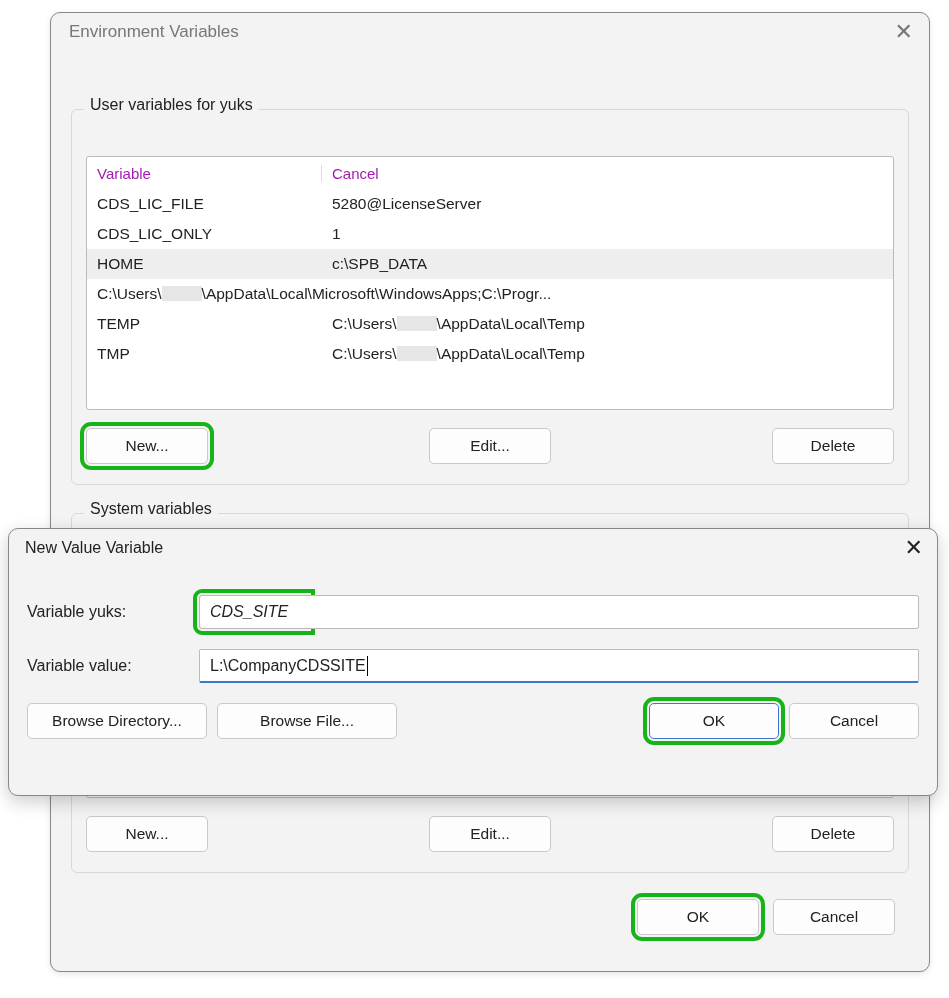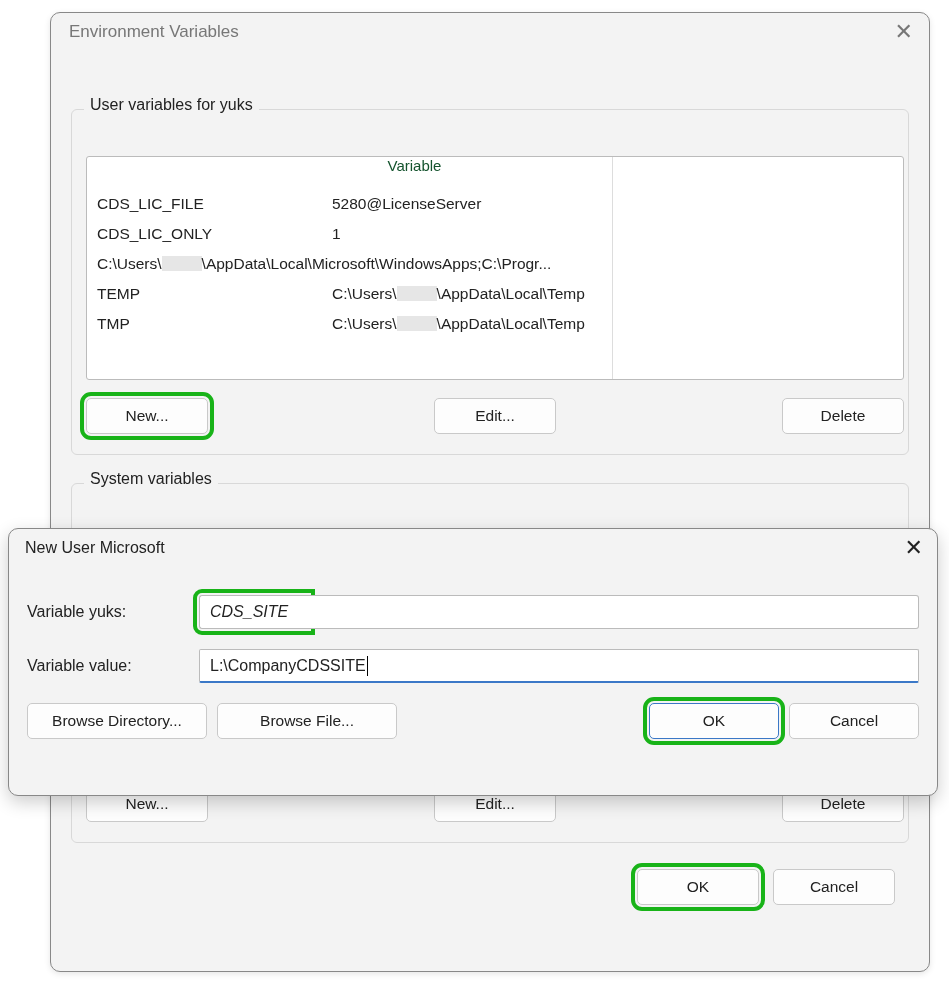--- a/index.html
+++ b/index.html
@@ -33,21 +33,21 @@
   }
   .env-titlebar .close {
     font-size: 22px; color: #777; line-height: 1;
     cursor: default; user-select: none;
   }
 
   .group {
     margin: 58px 20px 0 20px;
     border: 1px solid #d8d8d8;
     border-radius: 6px;
-    padding: 46px 4px 20px 14px;
+    padding: 46px 14px 20px 14px;
     position: relative;
     background: #f3f3f3;
   }
   .group-label {
     position: absolute;
     top: -14px; left: 12px;
     background: #f3f3f3;
     padding: 0 6px;
     font-size: 16px;
     color: #222;
@@ -59,22 +59,21 @@
     border-radius: 3px;
     overflow: hidden;
   }
   .thead, .trow {
     display: flex;
     align-items: center;
   }
   .thead {
     height: 32px;
     font-size: 15px;
-    color: #14532d;
-    flex-direction: column;
+    color: #a21caf;
   }
   .trow {
     height: 30px;
     font-size: 15.5px;
   }
   .trow.selected { background: #eee; }
   .th, .td {
     padding: 0 10px;
     white-space: nowrap;
     overflow: hidden;
@@ -219,20 +218,24 @@
       </div>
       <div id="user-rows">
           <div class="trow">
             <div class="td col-var">CDS_LIC_FILE</div>
             <div class="td col-val">5280@LicenseServer</div>
           </div>
           <div class="trow">
             <div class="td col-var">CDS_LIC_ONLY</div>
             <div class="td col-val">1</div>
           </div>
+          <div class="trow selected">
+            <div class="td col-var">HOME</div>
+            <div class="td col-val">c:\SPB_DATA</div>
+          </div>
           <div class="trow">
             <div class="td col-val">C:\Users\<span class="redact"></span>\AppData\Local\Microsoft\WindowsApps;C:\Progr...</div>
           </div>
           <div class="trow">
             <div class="td col-var">TEMP</div>
             <div class="td col-val">C:\Users\<span class="redact"></span>\AppData\Local\Temp</div>
           </div>
           <div class="trow">
             <div class="td col-var">TMP</div>
             <div class="td col-val">C:\Users\<span class="redact"></span>\AppData\Local\Temp</div>
@@ -260,21 +263,21 @@
 
   <div class="bottom-row">
     <div class="btn hl-green">OK</div>
     <div class="btn">Cancel</div>
   </div>
 
 </div>
 
 <div class="dlg">
   <div class="dlg-titlebar">
-    <span>New User Microsoft</span>
+    <span>New Value Variable</span>
     <span class="close">✕</span>
   </div>
   <div class="dlg-body">
 
     <div class="form-row">
       <div class="lbl">Variable yuks:</div>
       <div class="field hl-green" style="flex:0 0 110px;border-right:none;border-radius:3px 0 0 3px;font-style:italic;">
         <span>CDS_SITE</span>
       </div>
       <div class="field" style="border-left:none;border-radius:0 3px 3px 0;"></div>

